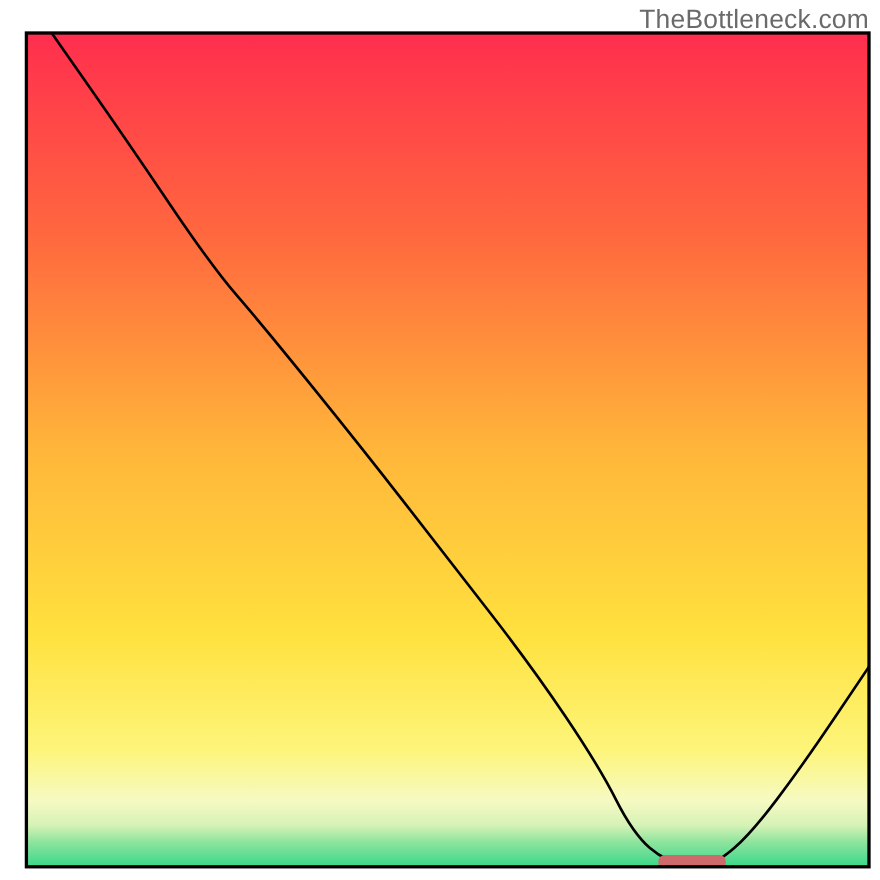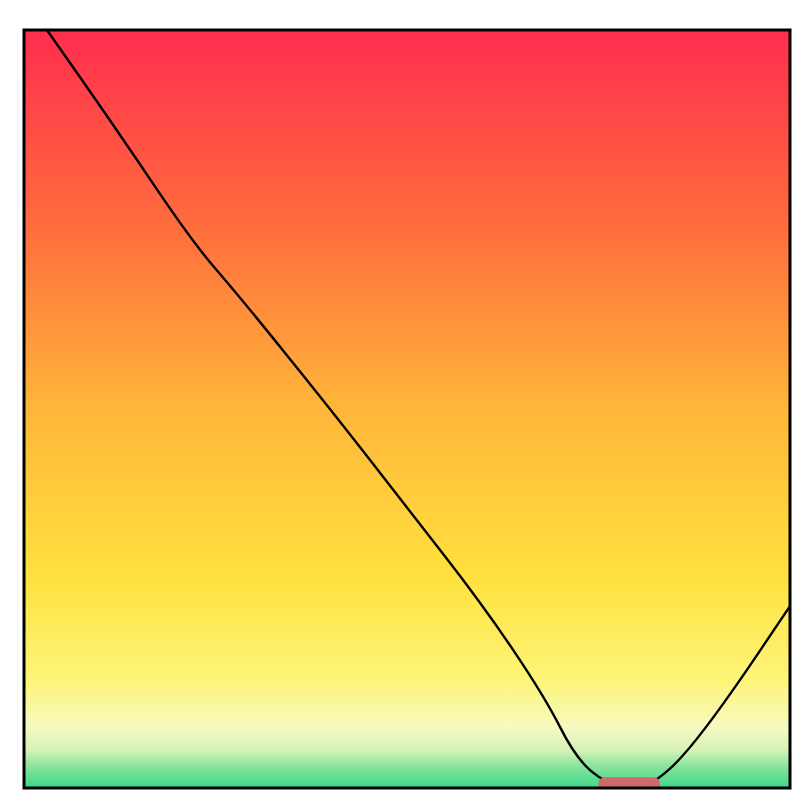--- a/index.html
+++ b/index.html
@@ -30,20 +30,21 @@
     left: 0;
     top: 0;
     width: 800px;
     height: 800px;
   }
 </style>
 </head>
 <body>
 
 <div class="container">
+  <div class="watermark">TheBottleneck.com</div>
 
   <svg class="plot" viewBox="0 0 800 800">
     <defs>
       <linearGradient id="bg-grad" x1="0" y1="0" x2="0" y2="1">
           <stop offset="0%" stop-color="#ff2e4e"></stop>
           <stop offset="25%" stop-color="#ff6a3e"></stop>
           <stop offset="50%" stop-color="#ffb63a"></stop>
           <stop offset="72%" stop-color="#ffe13e"></stop>
           <stop offset="86%" stop-color="#fdf57a"></stop>
           <stop offset="92%" stop-color="#f6fac2"></stop>

